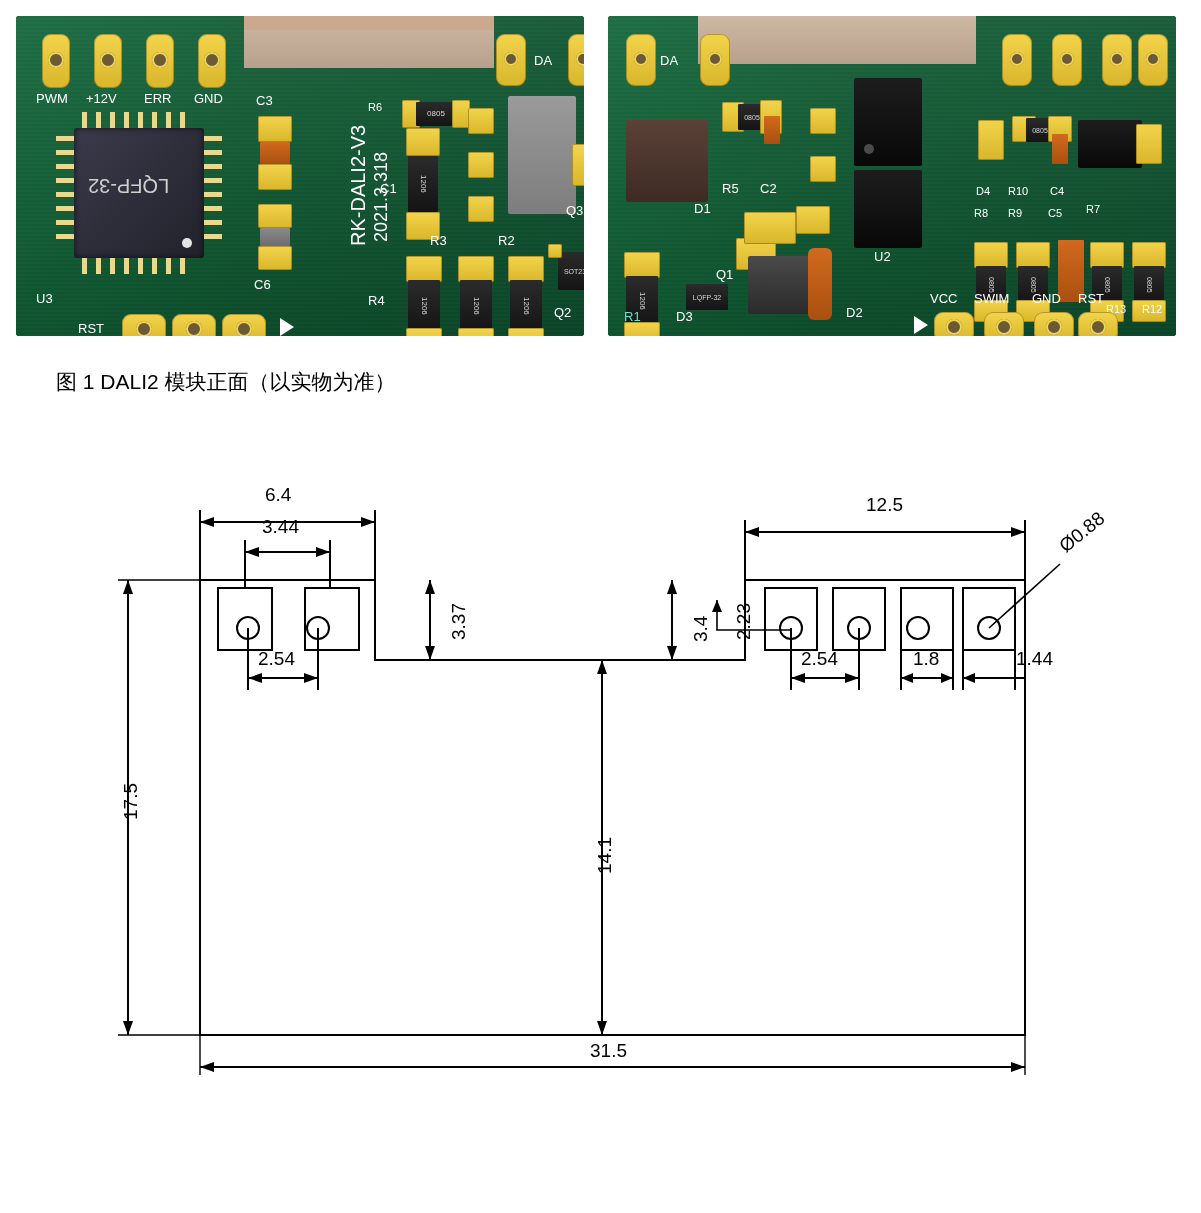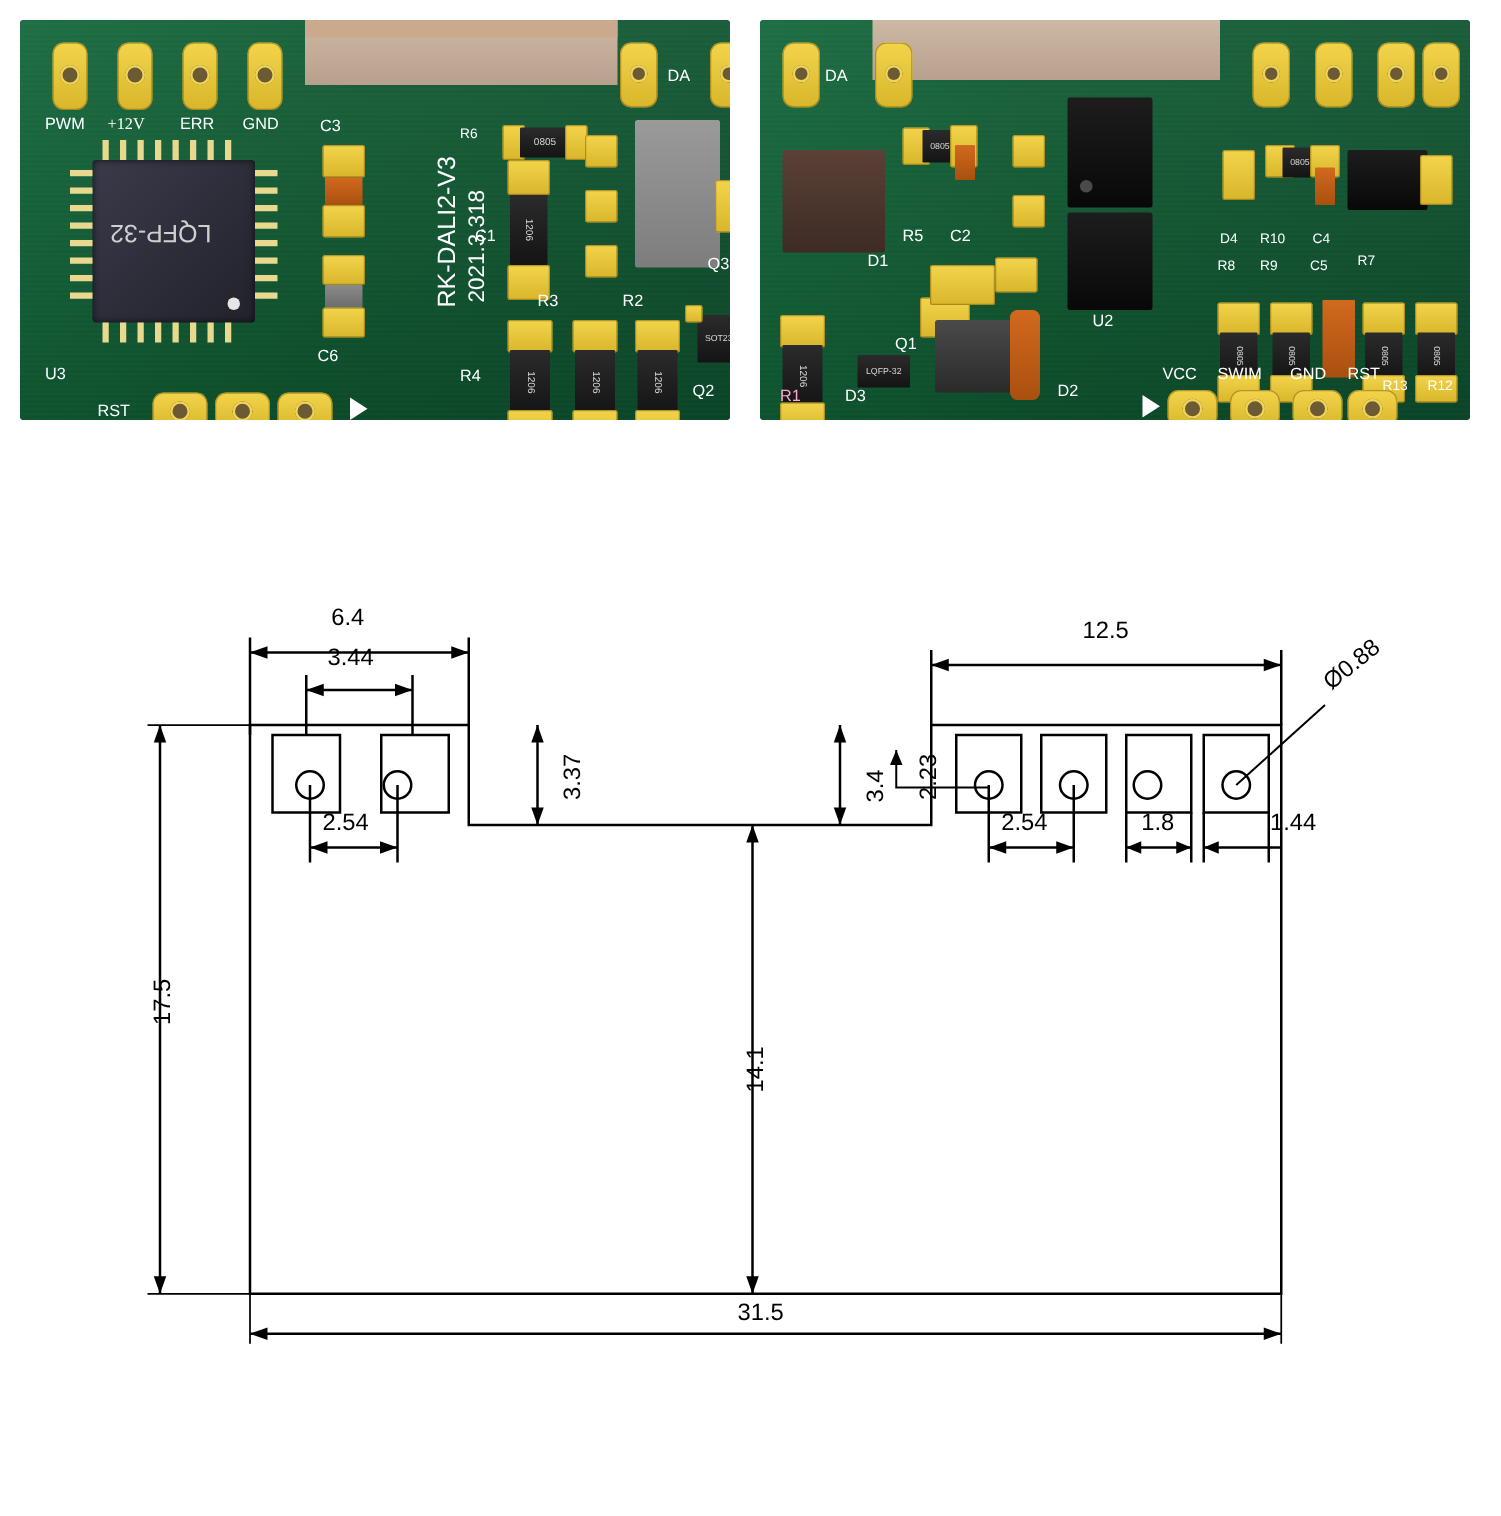--- a/index.html
+++ b/index.html
@@ -156,21 +156,21 @@
     <div class="pad padr" style="left:26px;top:18px;width:28px;height:54px;"></div>
     <div class="pad padr" style="left:78px;top:18px;width:28px;height:54px;"></div>
     <div class="pad padr" style="left:130px;top:18px;width:28px;height:54px;"></div>
     <div class="pad padr" style="left:182px;top:18px;width:28px;height:54px;"></div>
     <div class="hole" style="left:32px;top:36px;width:16px;height:16px;"></div>
     <div class="hole" style="left:84px;top:36px;width:16px;height:16px;"></div>
     <div class="hole" style="left:136px;top:36px;width:16px;height:16px;"></div>
     <div class="hole" style="left:188px;top:36px;width:16px;height:16px;"></div>
 
     <div class="silk" style="left:20px;top:76px;">PWM</div>
-    <div class="silk" style="left:70px;top:76px;font-family:Liberation Serif, serif;">+12V</div>
+    <div class="silk" style="left:70px;top:76px;">+12V</div>
     <div class="silk" style="left:128px;top:76px;text-align:center;">ERR</div>
     <div class="silk" style="left:178px;top:76px;">GND</div>
 
     <div class="pad padr" style="left:480px;top:18px;width:30px;height:52px;"></div>
     <div class="pad padr" style="left:552px;top:18px;width:30px;height:52px;"></div>
     <div class="hole" style="left:488px;top:36px;width:14px;height:14px;"></div>
     <div class="hole" style="left:560px;top:36px;width:14px;height:14px;"></div>
     <div class="silk" style="left:518px;top:38px;">DA</div>
 
     <div class="ic" style="left:58px;top:112px;width:130px;height:130px;">
@@ -313,21 +313,21 @@
     <div class="silk" style="left:266px;top:234px;">U2</div>
 
     <div class="pad" style="left:128px;top:222px;width:40px;height:32px;"></div>
     <div class="silk" style="left:108px;top:252px;">Q1</div>
     <div class="res" style="left:78px;top:268px;width:42px;height:26px;font-size:7px;">LQFP-32</div>
     <div class="silk" style="left:68px;top:294px;">D3</div>
 
     <div class="pad" style="left:16px;top:236px;width:36px;height:26px;"></div>
     <div class="res rot" style="left:18px;top:260px;width:32px;height:50px;">1206</div>
     <div class="pad" style="left:16px;top:306px;width:36px;height:22px;"></div>
-    <div class="silk" style="left:16px;top:294px;color:#f9a8d4;">R1</div>
+    <div class="silk" style="left:16px;top:294px;color:#5eead4;">R1</div>
 
     <div class="greyblock" style="left:140px;top:240px;width:62px;height:58px;background:linear-gradient(180deg,#4a4a4a,#2a2a2a);"></div>
     <div class="pad" style="left:136px;top:196px;width:52px;height:32px;"></div>
     <div class="cap" style="left:200px;top:232px;width:24px;height:72px;border-radius:6px;"></div>
     <div class="silk" style="left:238px;top:290px;">D2</div>
 
     <div class="pad" style="left:370px;top:104px;width:26px;height:40px;"></div>
     <div class="pad" style="left:404px;top:100px;width:24px;height:26px;"></div>
     <div class="res" style="left:418px;top:102px;width:28px;height:24px;font-size:7px;">0805</div>
     <div class="pad" style="left:440px;top:100px;width:24px;height:26px;"></div>
@@ -372,20 +372,21 @@
     <div class="hole" style="left:338px;top:303px;width:16px;height:16px;"></div>
     <div class="hole" style="left:388px;top:303px;width:16px;height:16px;"></div>
     <div class="hole" style="left:438px;top:303px;width:16px;height:16px;"></div>
     <div class="hole" style="left:482px;top:303px;width:16px;height:16px;"></div>
     <div class="silk" style="left:322px;top:276px;">VCC</div>
     <div class="silk" style="left:366px;top:276px;">SWIM</div>
     <div class="silk" style="left:424px;top:276px;">GND</div>
     <div class="silk" style="left:470px;top:276px;">RST</div>
   </div>
 
+  <div class="caption cap1">图 1 DALI2 模块正面（以实物为准）</div>
 
   <div class="drawing">
     <svg width="1201" height="640" viewBox="0 0 1201 640">
       <g stroke="#000" fill="none" stroke-width="2">
 
         <path d="M 200 575 L 200 120 L 375 120 L 375 200 L 745 200 L 745 120 L 1025 120 L 1025 575 Z"></path>
 
         <rect x="218" y="128" width="54" height="62"></rect>
         <rect x="305" y="128" width="54" height="62"></rect>
         <circle cx="248" cy="168" r="11"></circle>

